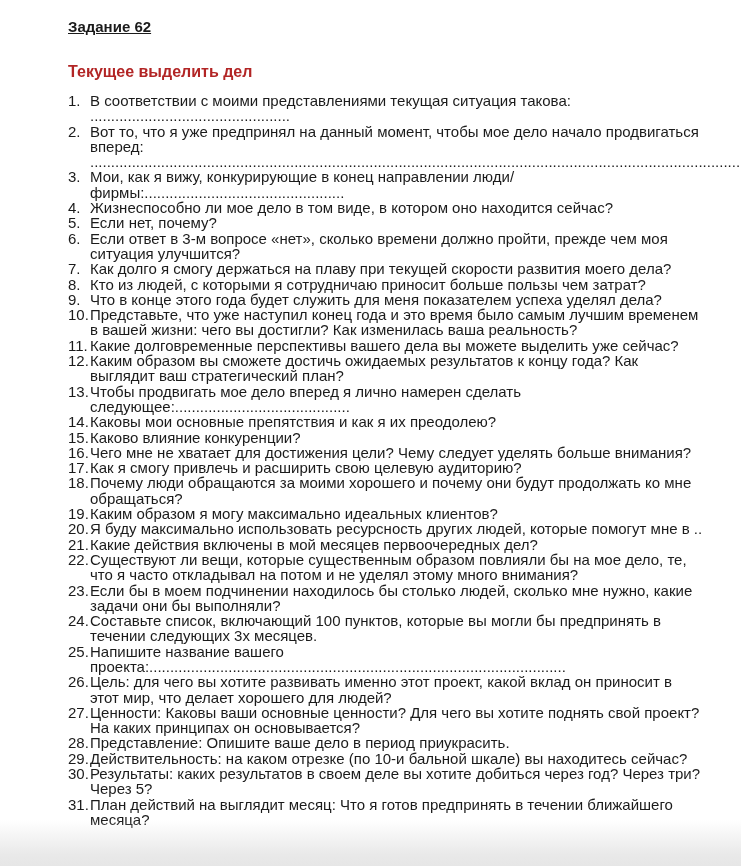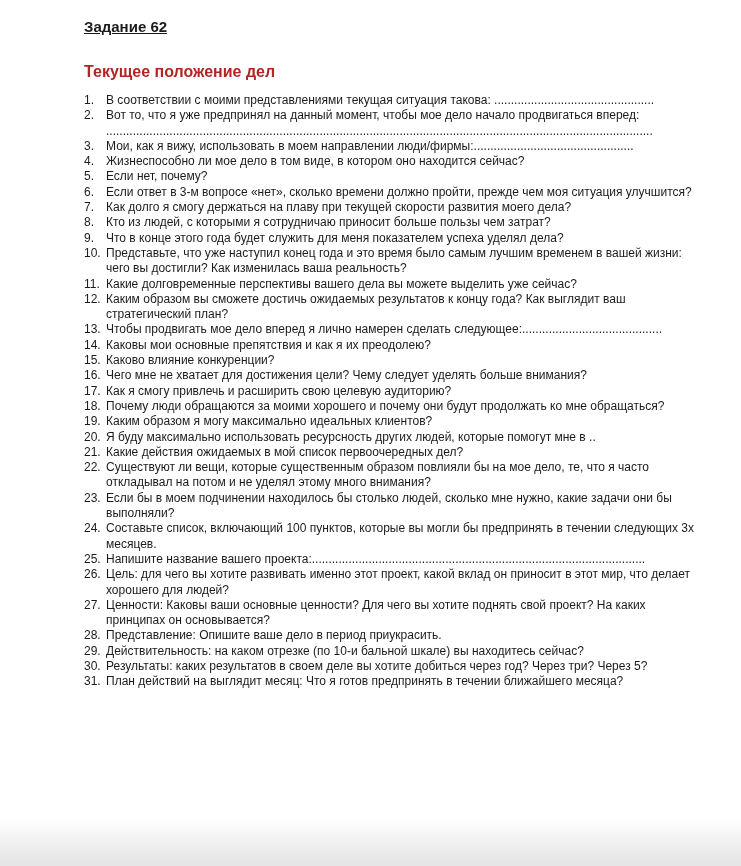--- a/index.html
+++ b/index.html
@@ -18,21 +18,20 @@
     width: 741px;
     height: 866px;
     overflow: hidden;
     position: relative;
     background: var(--page-bg);
     font-family: "Liberation Sans", "DejaVu Sans", sans-serif;
     color: var(--text-color);
   }
   .page {
     padding: 18px 38px 0 68px;
-    margin-left: 16px;
   }
   .doc-title {
     font-size: 15px;
     line-height: 18px;
     font-weight: bold;
     text-decoration: underline;
     margin: 0;
     color: var(--text-color);
   }
   .section-heading {
@@ -45,21 +44,21 @@
   .intro {
     font-size: 13px;
     line-height: 16px;
     margin: 30px 0 0 0;
   }
   ol.questions {
     list-style: none;
     counter-reset: q;
     margin: 12px 0 0 0;
     padding: 0;
-    font-size: 12px;
+    font-size: 15px;
     line-height: 15.3px;
   }
   ol.questions > li {
     counter-increment: q;
     position: relative;
     padding-left: 22px;
   }
   ol.questions > li::before {
     content: counter(q) ".";
     position: absolute;
@@ -74,43 +73,43 @@
     height: 46px;
     background: linear-gradient(to bottom, rgba(233,233,233,0) 0%, var(--fade-color) 75%, #e6e6e6 100%);
     pointer-events: none;
   }
 </style>
 </head>
 <body>
 
 <div class="page">
   <h1 class="doc-title">Задание 62</h1>
-  <h2 class="section-heading">Текущее положение дел</h2>
+  <h2 class="section-heading">Текущее выделить дел</h2>
   <ol class="questions">
     <li>В соответствии с моими представлениями текущая ситуация такова: ................................................</li>
     <li>Вот то, что я уже предпринял на данный момент, чтобы мое дело начало продвигаться вперед: ....................................................................................................................................................................</li>
-    <li>Мои, как я вижу, использовать в моем направлении люди/фирмы:................................................</li>
+    <li>Мои, как я вижу, конкурирующие в конец направлении люди/фирмы:................................................</li>
     <li>Жизнеспособно ли мое дело в том виде, в котором оно находится сейчас?</li>
     <li>Если нет, почему?</li>
     <li>Если ответ в 3-м вопросе «нет», сколько времени должно пройти, прежде чем моя ситуация улучшится?</li>
     <li>Как долго я смогу держаться на плаву при текущей скорости развития моего дела?</li>
     <li>Кто из людей, с которыми я сотрудничаю приносит больше пользы чем затрат?</li>
     <li>Что в конце этого года будет служить для меня показателем успеха уделял дела?</li>
     <li>Представьте, что уже наступил конец года и это время было самым лучшим временем в вашей жизни: чего вы достигли? Как изменилась ваша реальность?</li>
     <li>Какие долговременные перспективы вашего дела вы можете выделить уже сейчас?</li>
     <li>Каким образом вы сможете достичь ожидаемых результатов к концу года? Как выглядит ваш стратегический план?</li>
     <li>Чтобы продвигать мое дело вперед я лично намерен сделать следующее:..........................................</li>
     <li>Каковы мои основные препятствия и как я их преодолею?</li>
     <li>Каково влияние конкуренции?</li>
     <li>Чего мне не хватает для достижения цели? Чему следует уделять больше внимания?</li>
     <li>Как я смогу привлечь и расширить свою целевую аудиторию?</li>
     <li>Почему люди обращаются за моими хорошего и почему они будут продолжать ко мне обращаться?</li>
     <li>Каким образом я могу максимально идеальных клиентов?</li>
     <li>Я буду максимально использовать ресурсность других людей, которые помогут мне в ..</li>
-    <li>Какие действия ожидаемых в мой список первоочередных дел?</li>
+    <li>Какие действия включены в мой месяцев первоочередных дел?</li>
     <li>Существуют ли вещи, которые существенным образом повлияли бы на мое дело, те, что я часто откладывал на потом и не уделял этому много внимания?</li>
     <li>Если бы в моем подчинении находилось бы столько людей, сколько мне нужно, какие задачи они бы выполняли?</li>
     <li>Составьте список, включающий 100 пунктов, которые вы могли бы предпринять в течении следующих 3х месяцев.</li>
     <li>Напишите название вашего проекта:....................................................................................................</li>
     <li>Цель: для чего вы хотите развивать именно этот проект, какой вклад он приносит в этот мир, что делает хорошего для людей?</li>
     <li>Ценности: Каковы ваши основные ценности? Для чего вы хотите поднять свой проект? На каких принципах он основывается?</li>
     <li>Представление: Опишите ваше дело в период приукрасить.</li>
     <li>Действительность: на каком отрезке (по 10-и бальной шкале) вы находитесь сейчас?</li>
     <li>Результаты: каких результатов в своем деле вы хотите добиться через год? Через три? Через 5?</li>
     <li>План действий на выглядит месяц: Что я готов предпринять в течении ближайшего месяца?</li>

